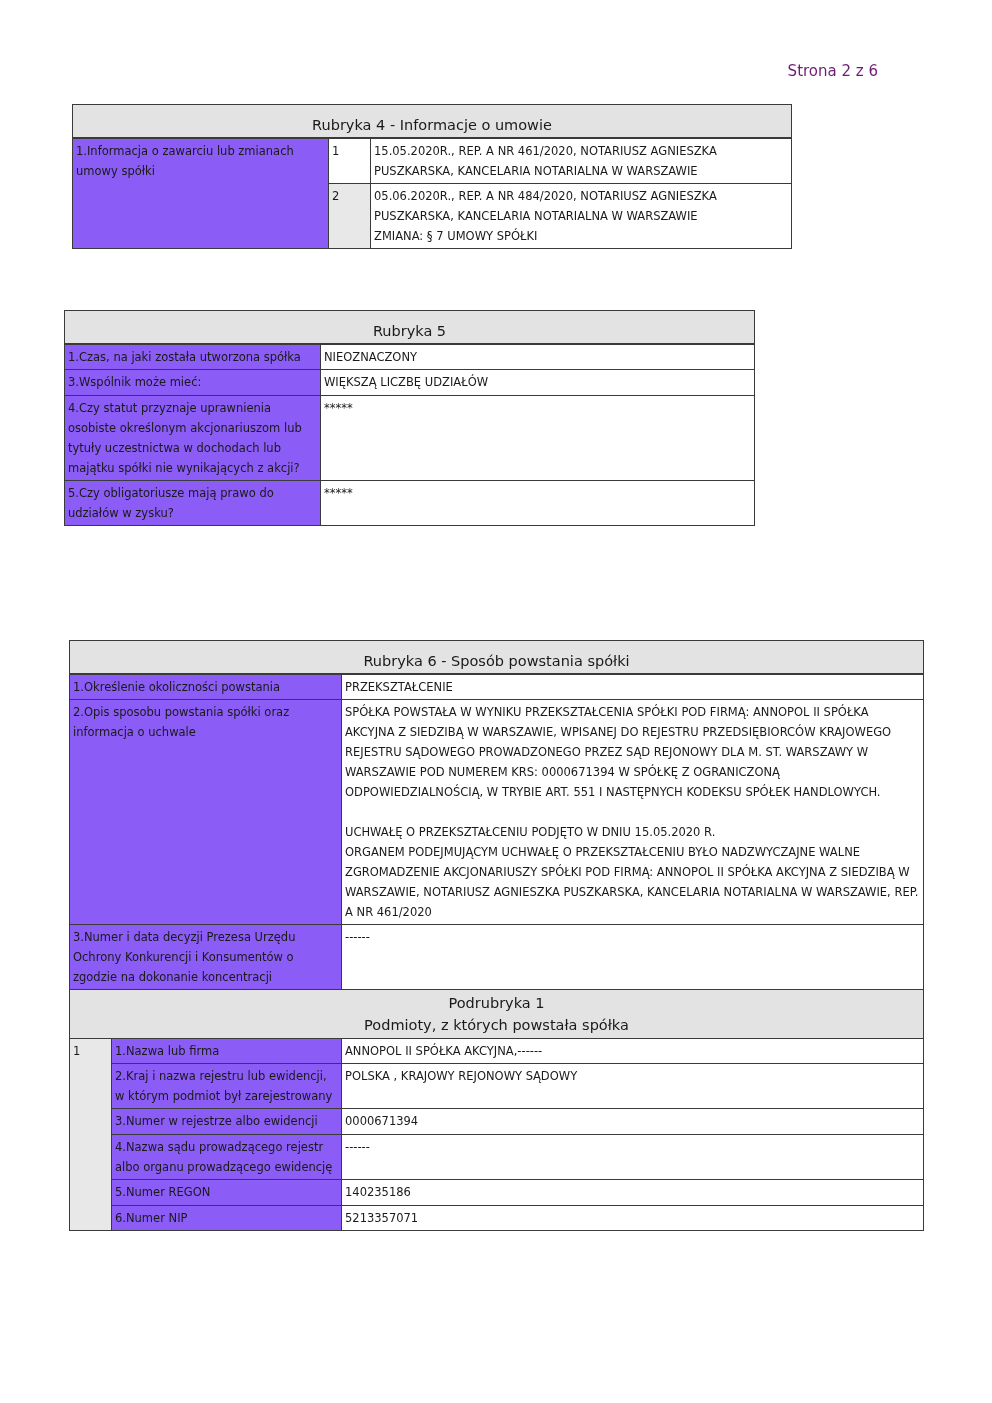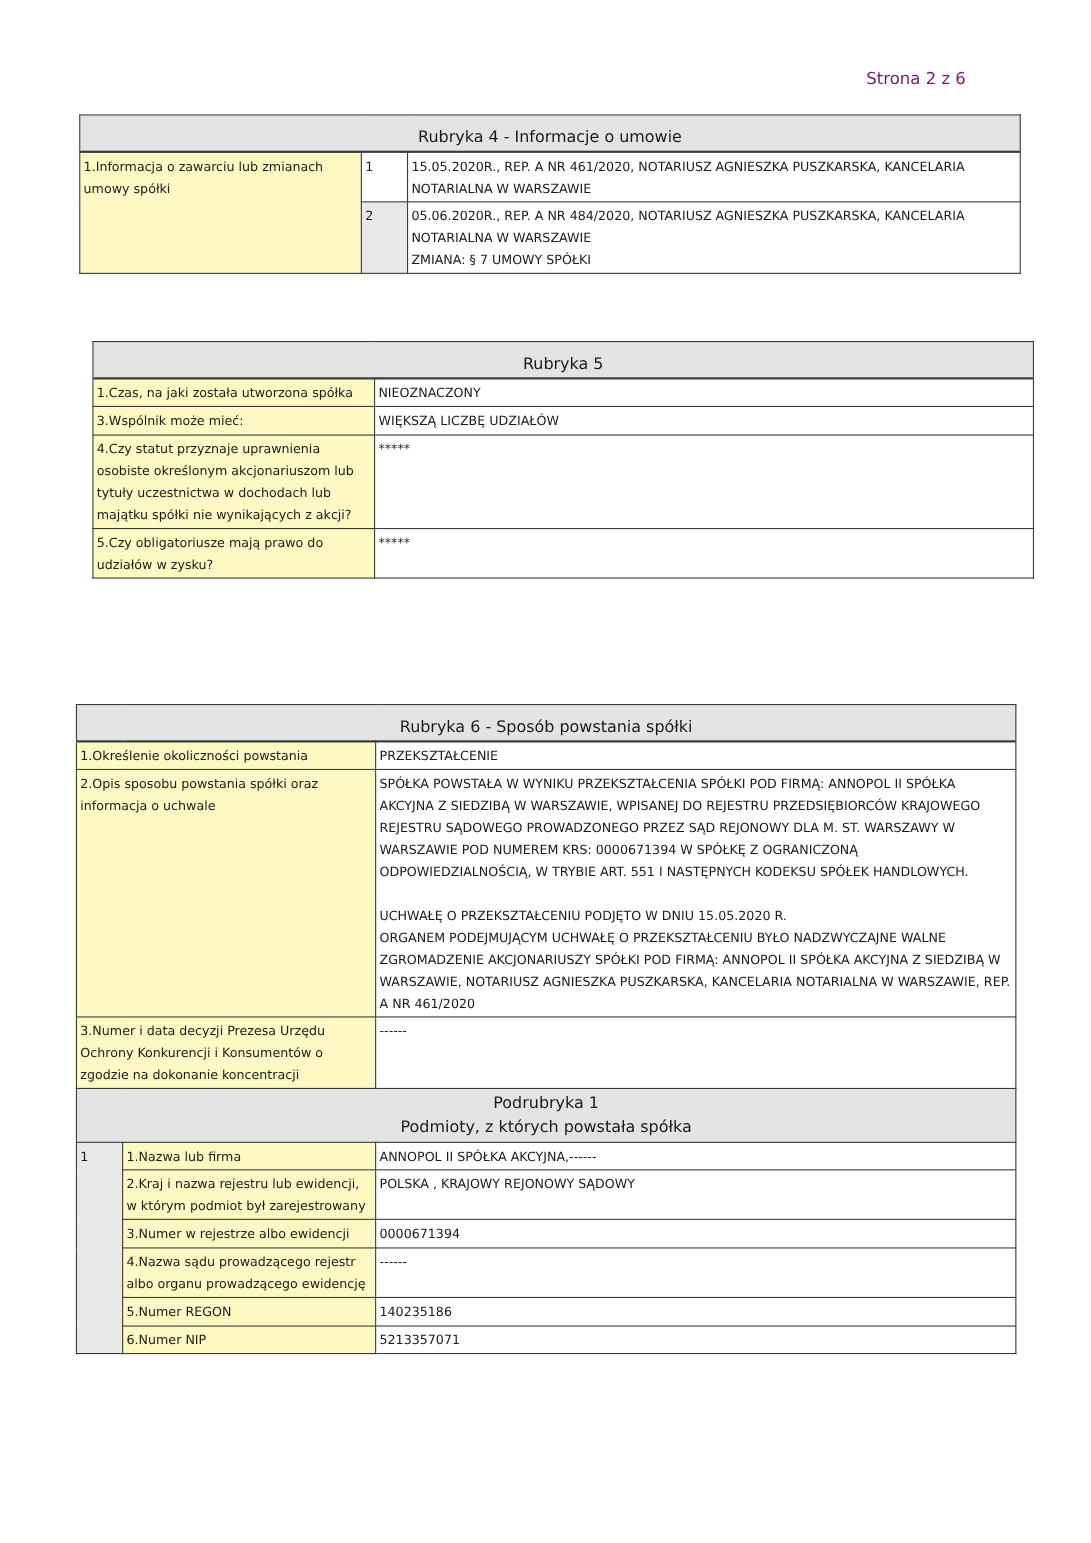--- a/index.html
+++ b/index.html
@@ -14,26 +14,26 @@
   table.rb {
     position: absolute; border-collapse: collapse;
     table-layout: fixed; font-size: 11.5px; line-height: 20px;
   }
   table.rb td { border: 1px solid #3a3a3a; vertical-align: top; padding: 2px 3px; }
   table.rb td.hdr {
     background: #e3e3e3; text-align: center; font-size: 14.5px;
     padding: 8px 3px 2px 3px; height: 22px; vertical-align: bottom;
     border-bottom: 2px solid #3a3a3a;
   }
-  table.rb td.lbl { background: #fef9c3; }
+  table.rb td.lbl { background: #8b5cf6; }
   table.rb td.num { background: #e8e8e8; }
   table.rb td.val { background: #fff; }
   .val-text { white-space: pre-line; }
-  #t4 { left: 72px; top: 104px; width: 856px; border-radius: 26px; }
-  #t5 { left: 84px; top: 310px; width: 856px; }
+  #t4 { left: 72px; top: 104px; width: 720px; border-radius: 26px; }
+  #t5 { left: 64px; top: 310px; width: 691px; }
   #t6 { left: 69px; top: 640px; width: 855px; }
   td.sub { background: #e3e3e3; text-align: center; font-size: 14.5px; line-height: 22px; padding: 6px 3px 2px 3px; }
 </style>
 </head>
 <body>
 
 <div class="page-num">Strona 2 z 6</div>
 
 <table class="rb" id="t4">
   <colgroup>

